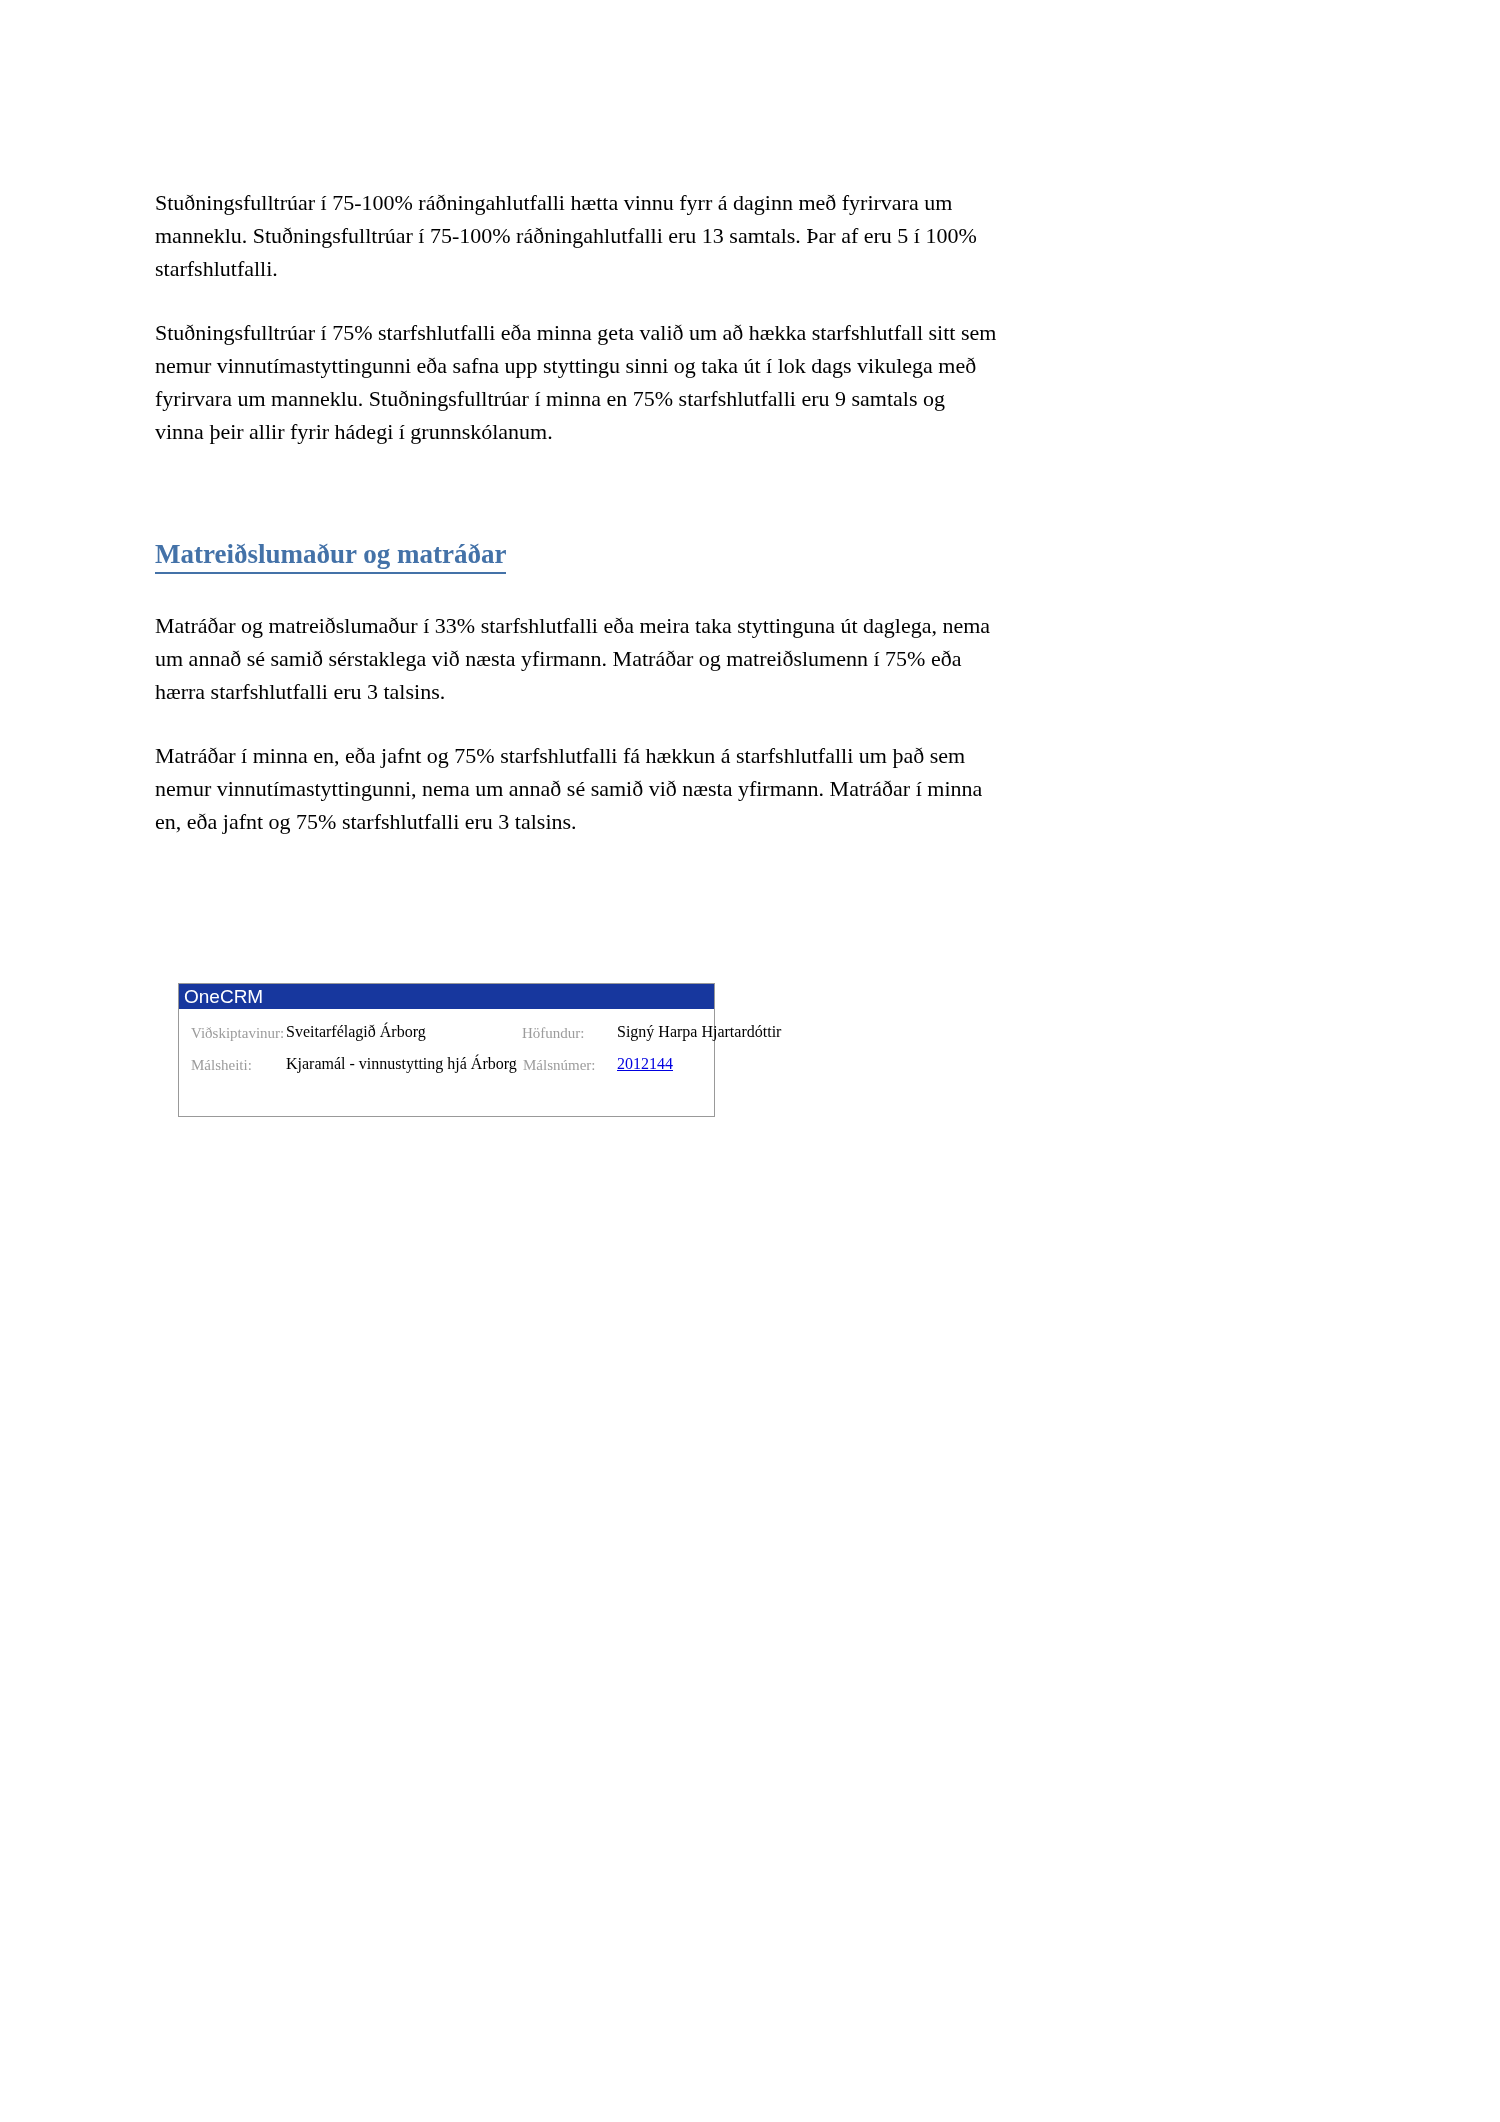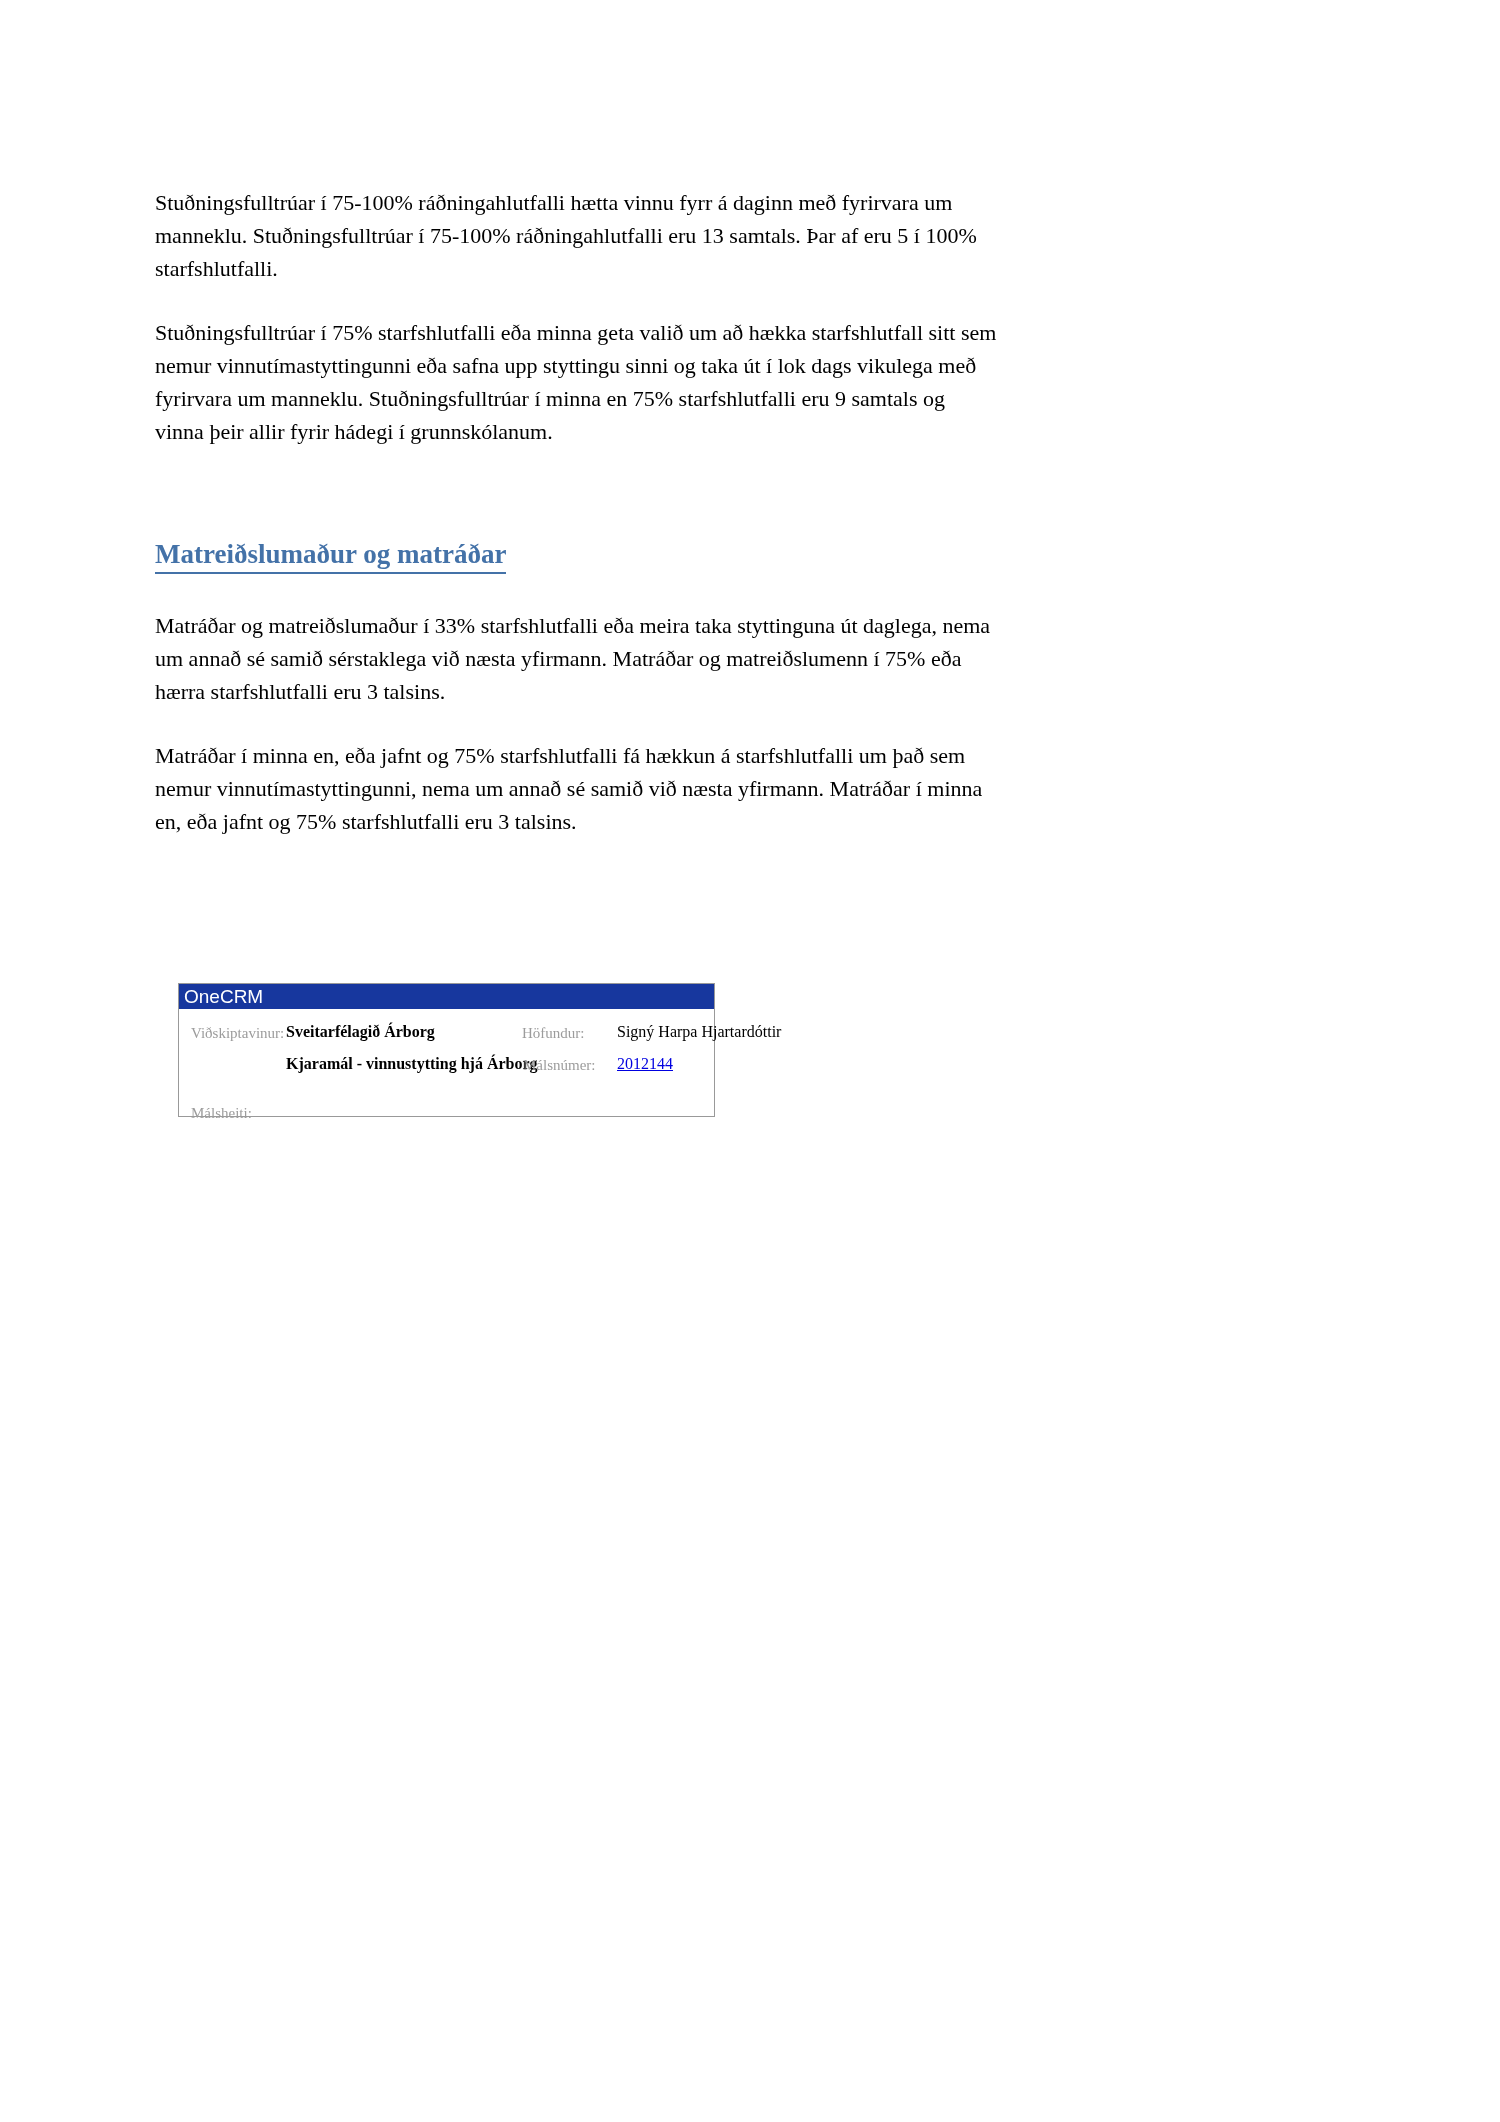--- a/index.html
+++ b/index.html
@@ -78,26 +78,26 @@
     color: var(--label-gray);
     white-space: nowrap;
   }
   .crm-card .val {
     position: absolute;
     font-size: 16px;
     line-height: 21px;
     color: #000000;
     white-space: nowrap;
   }
-  .crm-card .val.bold { font-weight: bold; text-align: right; }
+  .crm-card .val.bold { font-weight: normal; text-align: right; }
   .f-cust-lbl   { left: 12px;  top: 39px; }
   .f-cust-val   { left: 107px; top: 37px; }
   .f-auth-lbl   { left: 343px; top: 39px; }
   .f-auth-val   { left: 438px; top: 37px; width: 135px; white-space: normal; }
-  .f-case-lbl   { left: 12px;  top: 71px; margin-top: 48px; }
+  .f-case-lbl   { left: 12px;  top: 71px; }
   .f-case-val   { left: 107px; top: 69px; }
   .f-num-lbl    { left: 344px; top: 71px; }
   .f-num-link   { left: 438px; top: 69px; }
   .crm-card a.case-link {
     color: var(--link-blue);
     text-decoration: underline;
     cursor: pointer;
   }
 </style>
 </head>

